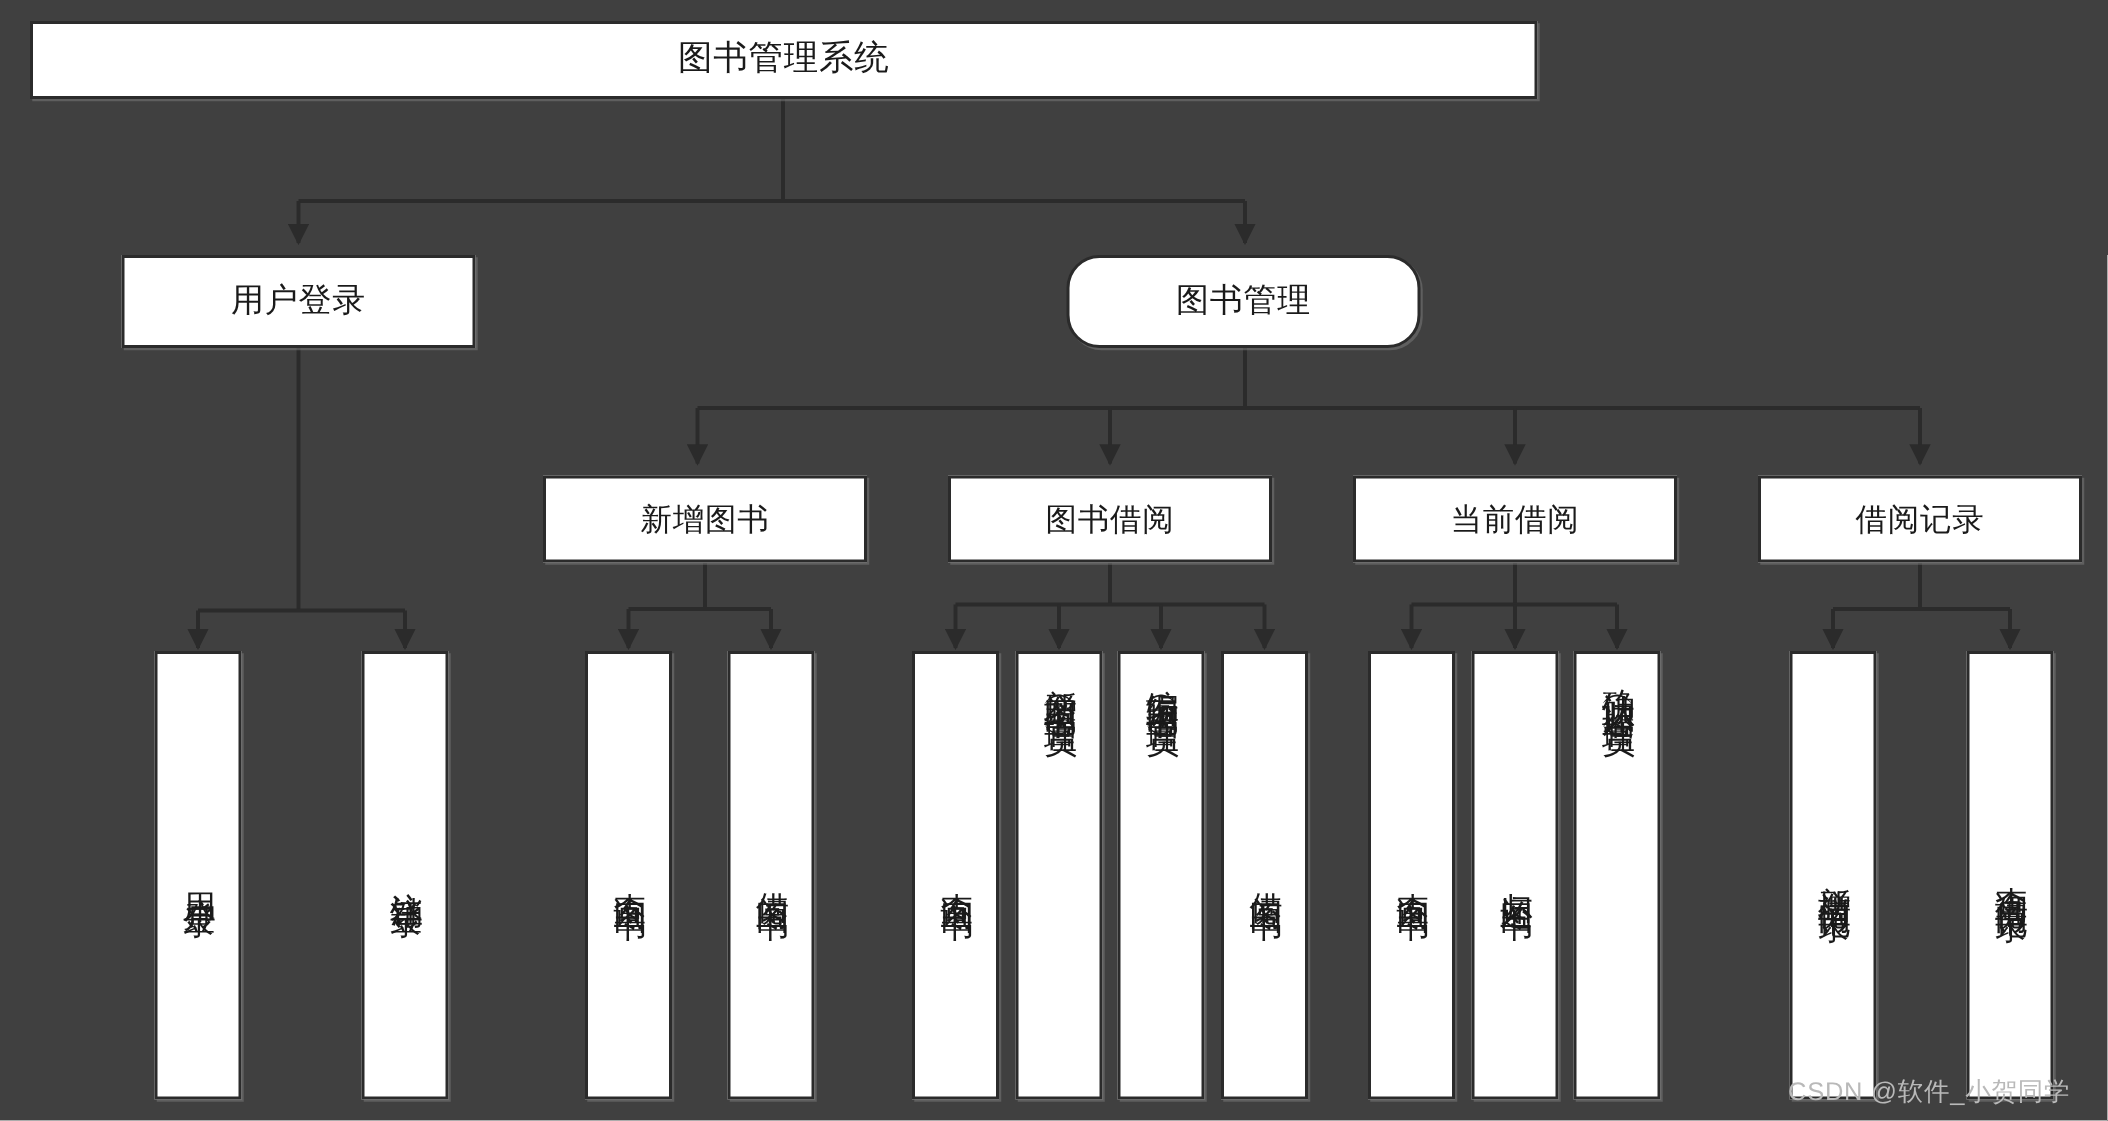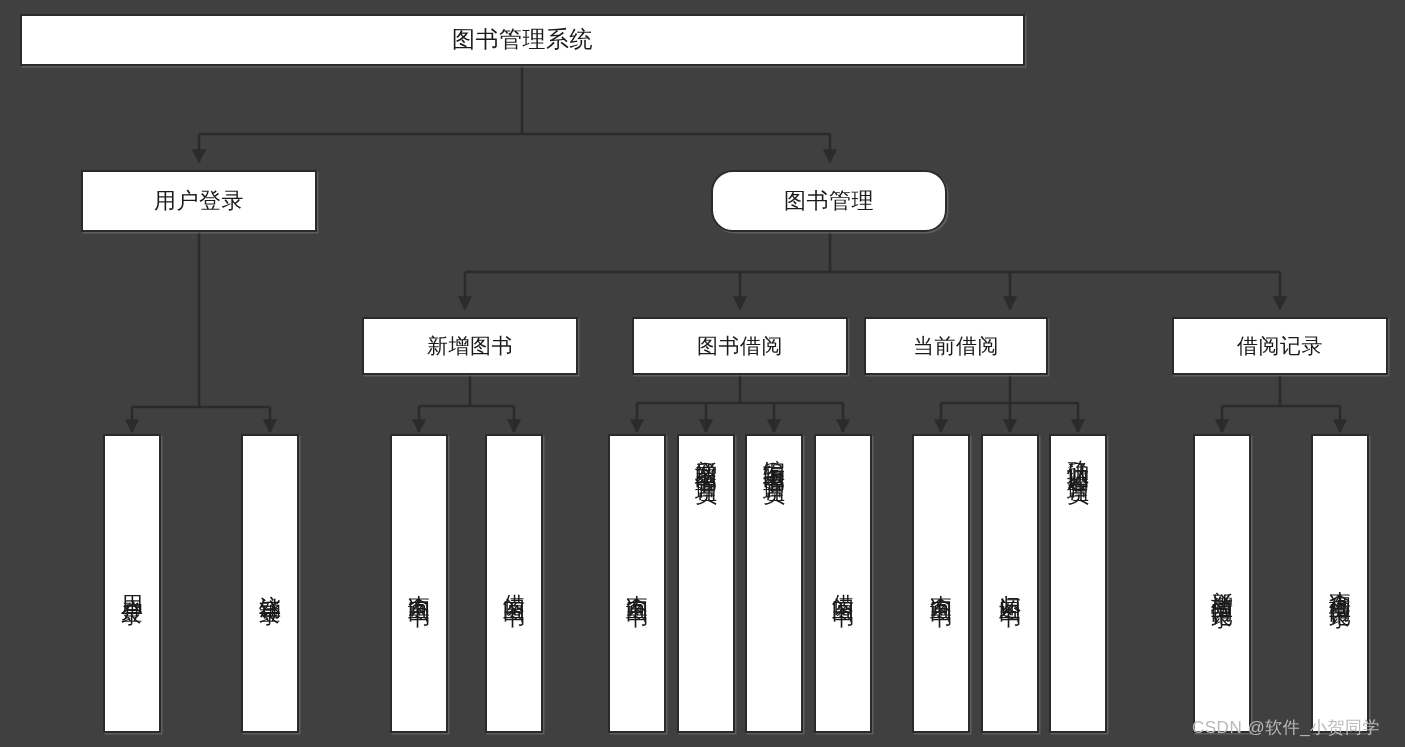--- a/index.html
+++ b/index.html
@@ -139,21 +139,21 @@
   <div class="node lvl2" style="left:711px; top:170px; width:236px; height:62px;border-radius:22px;">
     <span class="label">图书管理</span>
   </div>
 
   <div class="node lvl3" style="left:362px; top:317px; width:216px; height:58px;">
     <span class="label">新增图书</span>
   </div>
   <div class="node lvl3" style="left:632px; top:317px; width:216px; height:58px;">
     <span class="label">图书借阅</span>
   </div>
-  <div class="node lvl3" style="left:864px; top:317px; width:184px; height:58px;">
+  <div class="node lvl3" style="left:902px; top:317px; width:216px; height:58px;">
     <span class="label">当前借阅</span>
   </div>
   <div class="node lvl3" style="left:1172px; top:317px; width:216px; height:58px;align-items:center;">
     <span class="label">借阅记录</span>
   </div>
 
   <div class="node leaf centered" style="left:103px; top:434px; width:58px; height:299px;">
     <span class="label">用户登录</span>
   </div>
   <div class="node leaf centered" style="left:241px; top:434px; width:58px; height:299px;">

